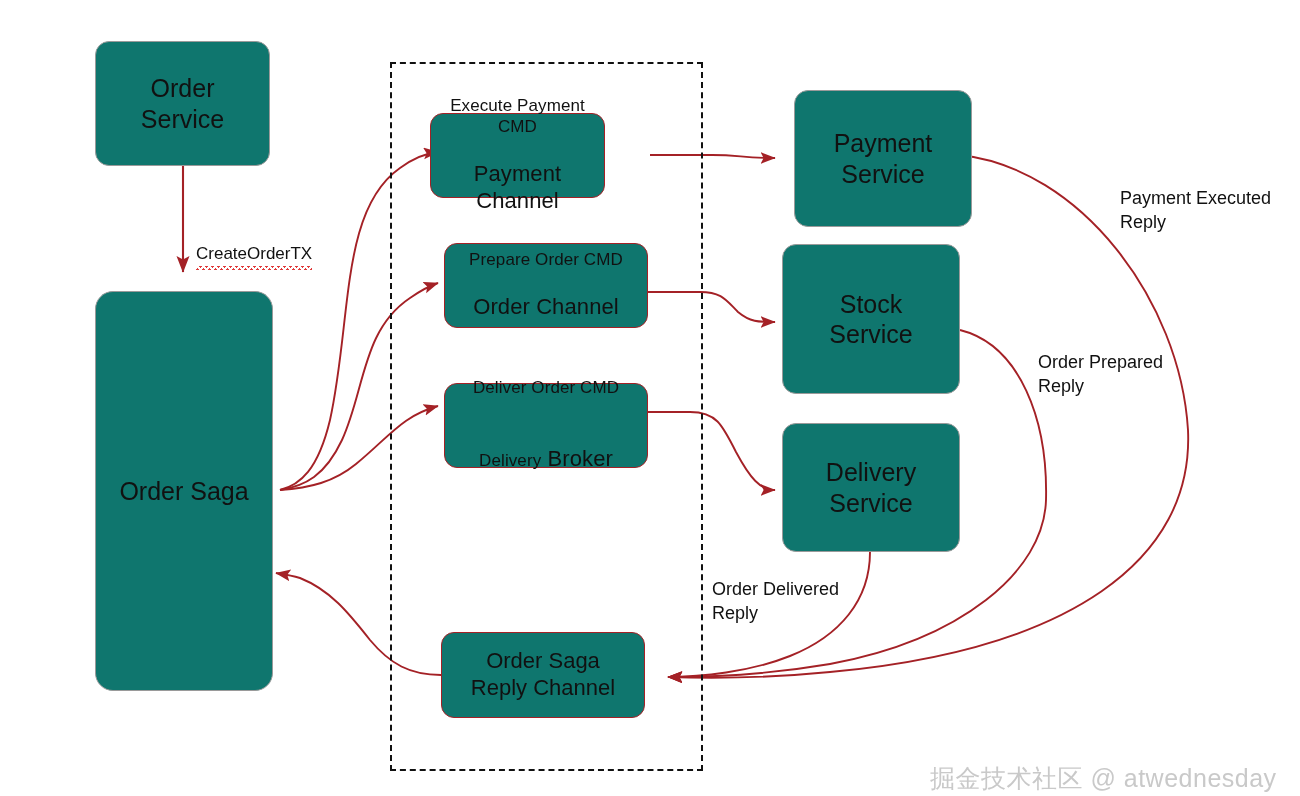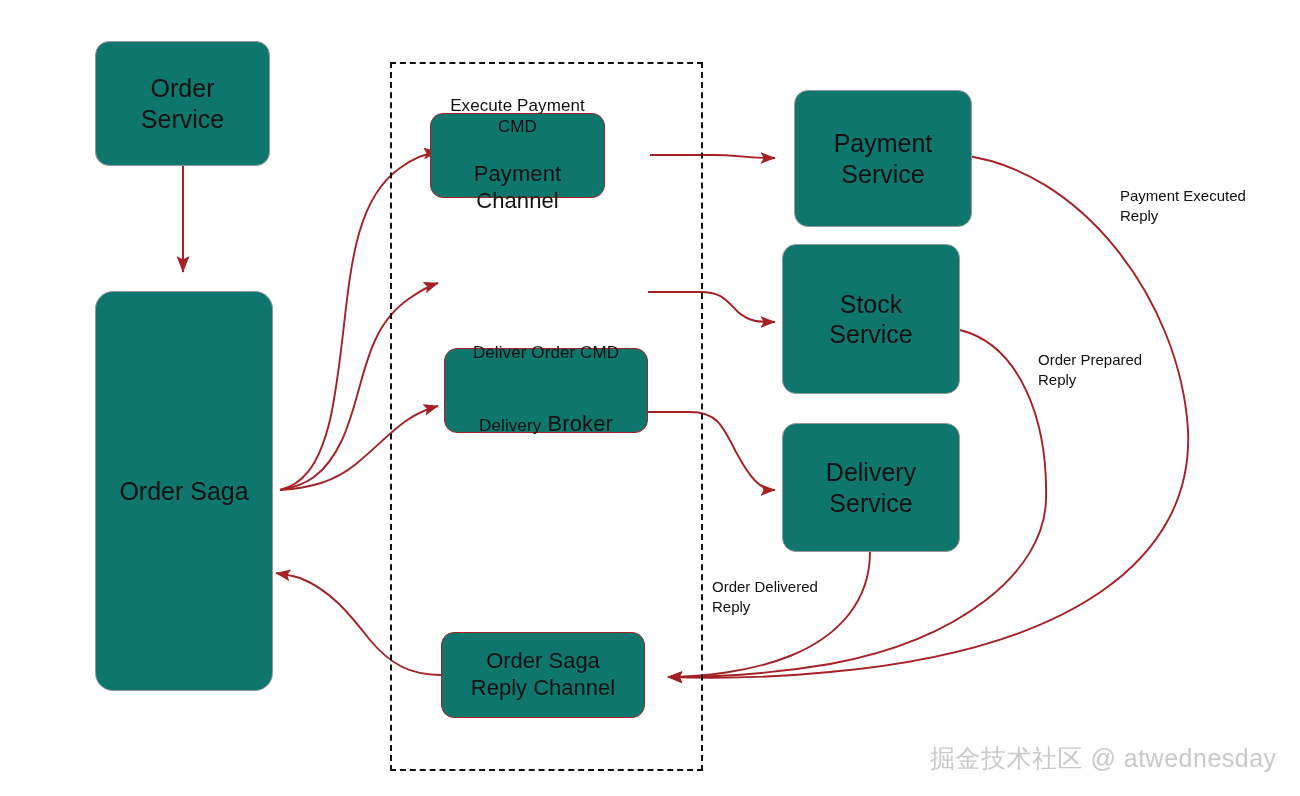--- a/index.html
+++ b/index.html
@@ -73,21 +73,21 @@
     color: #111111;
     font-size: 17px;
     line-height: 1.35;
     white-space: pre-line;
   }
   .label.title {
     font-size: 24px;
     white-space: nowrap;
   }
   .label.edge-note {
-    font-size: 15px;
+    font-size: 18px;
   }
   .label.squiggle {
     text-decoration: none;
     position: absolute;
   }
   .squiggle-text {
     position: relative;
     display: inline-block;
   }
   .squiggle-text::after {
@@ -110,20 +110,21 @@
     border: 2.2px dashed #111111;
     background: transparent;
   }
   
   #watermark {
     position: absolute;
     color: #c9c9c9;
     font-size: 25px;
     white-space: nowrap;
     letter-spacing: .5px;
+    margin-top: 20px;
   }
 </style>
 </head>
 <body>
 
 <div id="canvas">
 
   <svg id="edges" viewBox="0 0 1300 796">
     <defs>
       <marker id="ah" markerWidth="9" markerHeight="9" refX="7.6" refY="3.1" orient="auto" markerUnits="strokeWidth">
@@ -164,22 +165,26 @@
 
   <div class="node orchestrator" style="left:95px; top:291px; width:178px; height:400px;">
     <div>Order Saga</div>
   </div>
 
   <div class="node channel" style="left:430px; top:113px; width:175px; height:85px;">
     <div class="line-top">Execute Payment CMD</div>
     <div class="line-bot">Payment Channel</div>
   </div>
 
-
-  <div class="node channel" style="left:444px; top:348px; width:204px; height:85px;gap:24px;">
+  <div class="node channel" style="left:444px; top:243px; width:204px; height:85px;">
+    <div class="line-top">Prepare Order CMD</div>
+    <div class="line-bot">Order Channel</div>
+  </div>
+
+  <div class="node channel" style="left:444px; top:383px; width:204px; height:85px;gap:24px;">
     <div class="line-top">Deliver Order CMD</div>
     <div class="line-bot">
       <span class="small">Delivery</span><span>&nbsp;</span><span>Broker</span>
     </div>
   </div>
 
   <div class="node channel" style="left:441px; top:632px; width:204px; height:86px; font-size:22px;">
     <div>Order Saga</div>
     <div>Reply Channel</div>
   </div>
@@ -192,20 +197,23 @@
   <div class="node service" style="left:782px; top:244px; width:178px; height:150px;">
     <div>Stock</div>
     <div>Service</div>
   </div>
 
   <div class="node service" style="left:782px; top:423px; width:178px; height:129px;">
     <div>Delivery</div>
     <div>Service</div>
   </div>
 
+  <div class="label squiggle" style="left:196px; top:220px;">
+    <span class="squiggle-text">CreateOrderTX</span>
+  </div>
 
   <div class="label edge-note" style="left:1120px; top:186px;">Payment Executed
 Reply</div>
 
   <div class="label edge-note" style="left:1023px; top:350px;margin-left:15px;">Order Prepared
 Reply</div>
 
   <div class="label edge-note" style="left:712px; top:577px;">Order Delivered
 Reply</div>
 

